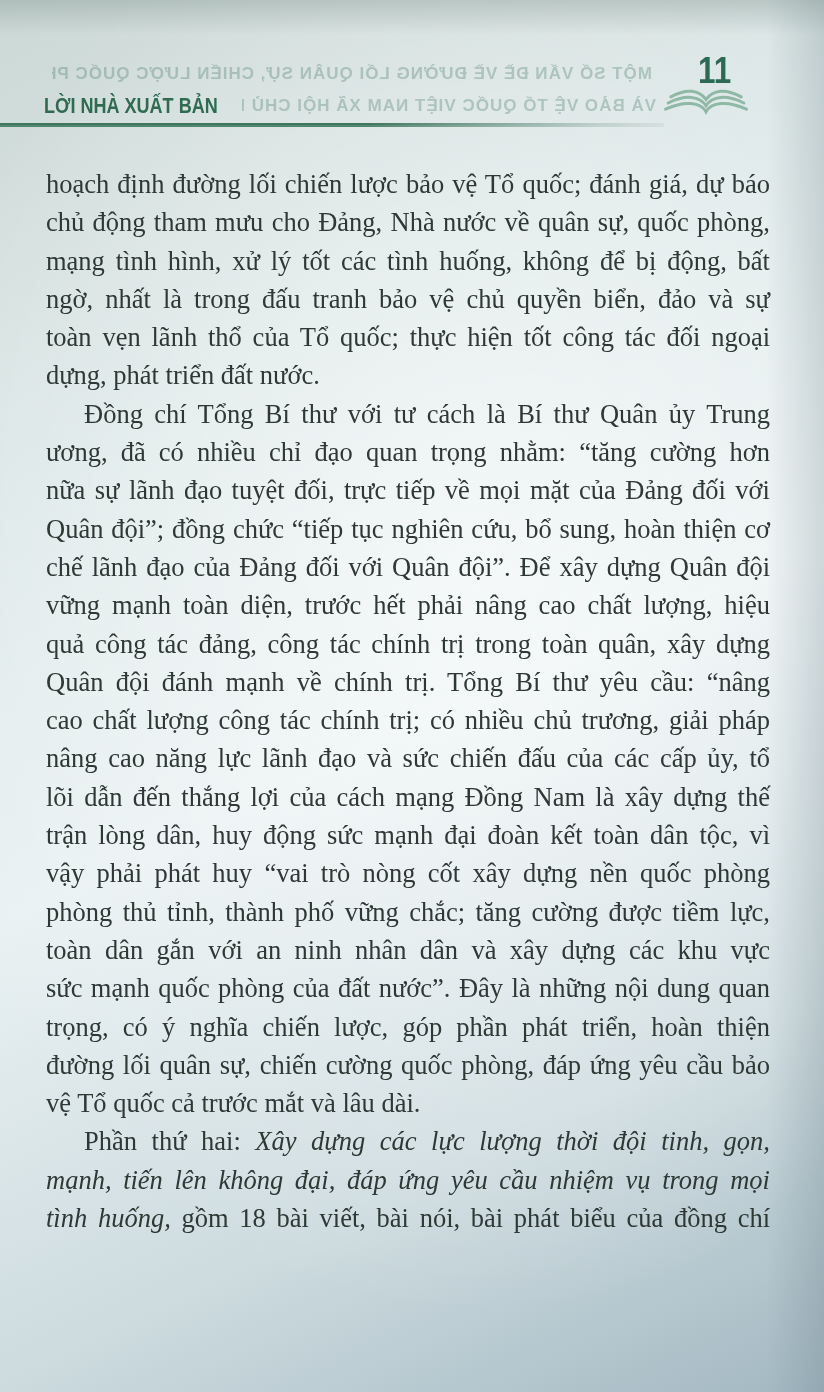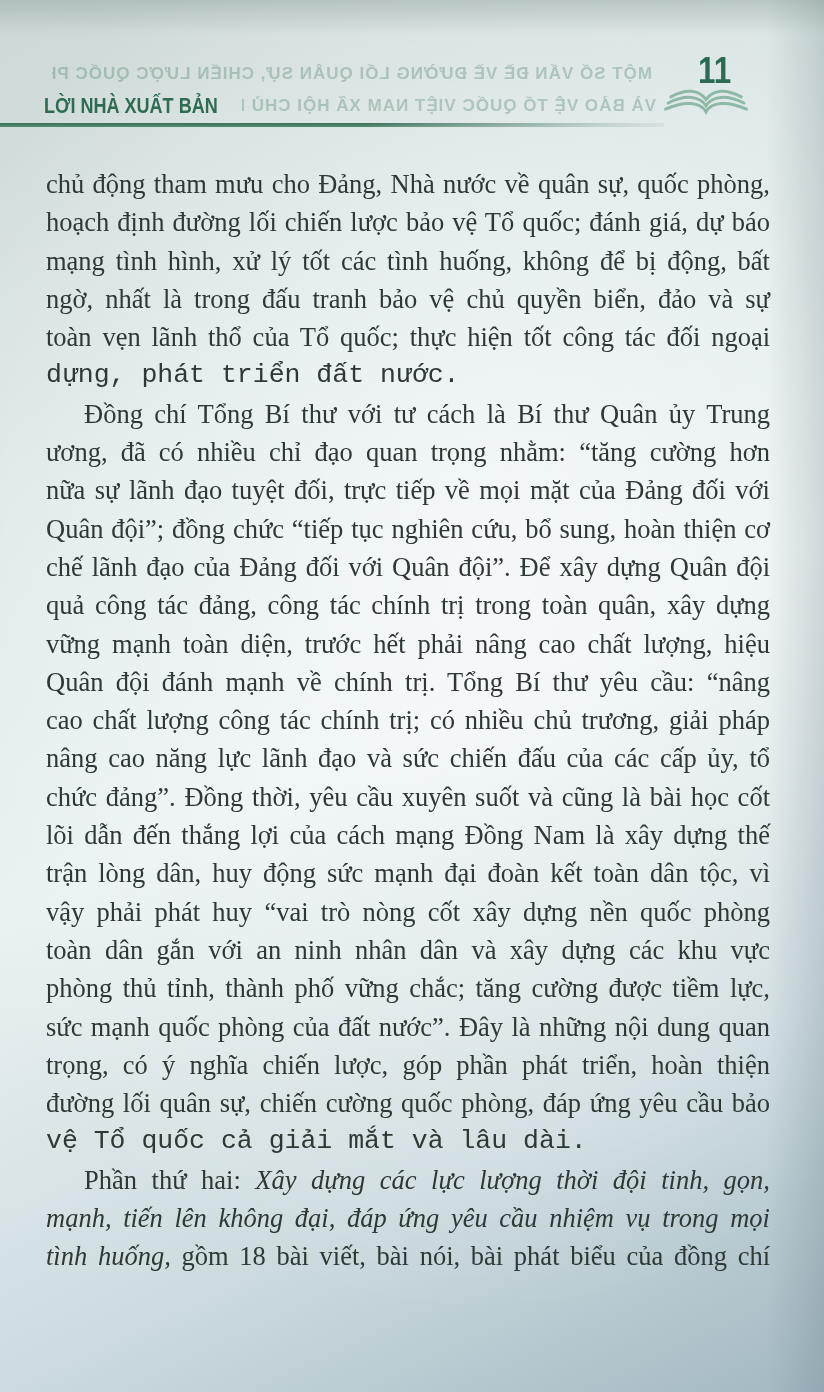--- a/index.html
+++ b/index.html
@@ -69,21 +69,21 @@
     position:absolute;
     top:165px;left:46px;right:54px;
     font-size:26.5px;
     line-height:38.3px;
     color:#2e3834;
   }
   .line{
     text-align:justify;
     text-align-last:justify;
   }
-  .line.end{text-align-last:left;font-family:Liberation Mono, monospace;}
+  .line.end{text-align-last:left;}
   .line.indent{text-indent:38px;}
   .line .i{font-style:italic;}
 </style>
 </head>
 <body>
 
 <div class="page">
 
   <div class="bleed bleed1">MỘT SỐ VẤN ĐỀ VỀ ĐƯỜNG LỐI QUÂN SỰ, CHIẾN LƯỢC QUỐC PHÒNG</div>
   <div class="bleed bleed2">VÀ BẢO VỆ TỔ QUỐC VIỆT NAM XÃ HỘI CHỦ NGHĨA</div>
@@ -98,44 +98,43 @@
     <svg width="88" height="34" viewBox="0 0 100 38" xmlns="http://www.w3.org/2000/svg">
       <g fill="none" stroke="#8fb8a6" stroke-width="3.4" stroke-linecap="round">
         <path d="M10,12 C28,2 42,4 50,15 C58,4 72,2 90,12"></path>
         <path d="M7,19 C27,9 43,11 50,22 C57,11 73,9 93,19"></path>
         <path d="M4,26 C26,16 44,18 50,29 C56,18 74,16 96,26"></path>
       </g>
     </svg>
   </div>
 
   <main class="body-text" id="body-text">
+      <div class="line"><span class="r">hoạch định đường lối chiến lược bảo vệ Tổ quốc; đánh giá, dự báo</span></div>
       <div class="line"><span class="r">chủ động tham mưu cho Đảng, Nhà nước về quân sự, quốc phòng,</span></div>
-      <div class="line"><span class="r">hoạch định đường lối chiến lược bảo vệ Tổ quốc; đánh giá, dự báo</span></div>
       <div class="line"><span class="r">mạng tình hình, xử lý tốt các tình huống, không để bị động, bất</span></div>
       <div class="line"><span class="r">ngờ, nhất là trong đấu tranh bảo vệ chủ quyền biển, đảo và sự</span></div>
       <div class="line"><span class="r">toàn vẹn lãnh thổ của Tổ quốc; thực hiện tốt công tác đối ngoại</span></div>
       <div class="line end"><span class="r">dựng, phát triển đất nước.</span></div>
       <div class="line indent"><span class="r">Đồng chí Tổng Bí thư với tư cách là Bí thư Quân ủy Trung</span></div>
       <div class="line"><span class="r">ương, đã có nhiều chỉ đạo quan trọng nhằm: “tăng cường hơn</span></div>
       <div class="line"><span class="r">nữa sự lãnh đạo tuyệt đối, trực tiếp về mọi mặt của Đảng đối với</span></div>
       <div class="line"><span class="r">Quân đội”; đồng chức “tiếp tục nghiên cứu, bổ sung, hoàn thiện cơ</span></div>
       <div class="line"><span class="r">chế lãnh đạo của Đảng đối với Quân đội”. Để xây dựng Quân đội</span></div>
+      <div class="line"><span class="r">vững mạnh toàn diện, trước hết phải nâng cao chất lượng, hiệu</span></div>
       <div class="line"><span class="r">quả công tác đảng, công tác chính trị trong toàn quân, xây dựng</span></div>
-      <div class="line"><span class="r">vững mạnh toàn diện, trước hết phải nâng cao chất lượng, hiệu</span></div>
       <div class="line"><span class="r">Quân đội đánh mạnh về chính trị. Tổng Bí thư yêu cầu: “nâng</span></div>
       <div class="line"><span class="r">cao chất lượng công tác chính trị; có nhiều chủ trương, giải pháp</span></div>
       <div class="line"><span class="r">nâng cao năng lực lãnh đạo và sức chiến đấu của các cấp ủy, tổ</span></div>
-      <div class="line"><span class="r">chức đảng”. Đồng thời, yêu cầu xuyên suốt và cũng là bài học cốt</span></div>
       <div class="line"><span class="r">lõi dẫn đến thắng lợi của cách mạng Đồng Nam là xây dựng thế</span></div>
       <div class="line"><span class="r">trận lòng dân, huy động sức mạnh đại đoàn kết toàn dân tộc, vì</span></div>
       <div class="line"><span class="r">vậy phải phát huy “vai trò nòng cốt xây dựng nền quốc phòng</span></div>
+      <div class="line"><span class="r">phòng thủ tỉnh, thành phố vững chắc; tăng cường được tiềm lực,</span></div>
       <div class="line"><span class="r">toàn dân gắn với an ninh nhân dân và xây dựng các khu vực</span></div>
-      <div class="line"><span class="r">phòng thủ tỉnh, thành phố vững chắc; tăng cường được tiềm lực,</span></div>
       <div class="line"><span class="r">sức mạnh quốc phòng của đất nước”. Đây là những nội dung quan</span></div>
       <div class="line"><span class="r">trọng, có ý nghĩa chiến lược, góp phần phát triển, hoàn thiện</span></div>
       <div class="line"><span class="r">đường lối quân sự, chiến cường quốc phòng, đáp ứng yêu cầu bảo</span></div>
-      <div class="line end"><span class="r">vệ Tổ quốc cả giải mắt và lâu dài.</span></div>
+      <div class="line end"><span class="r">vệ Tổ quốc cả trước mắt và lâu dài.</span></div>
       <div class="line indent"><span class="r">Phần thứ hai: </span><span class="i">Xây dựng các lực lượng thời đội tinh, gọn,</span></div>
       <div class="line"><span class="i">mạnh, tiến lên không đại, đáp ứng yêu cầu nhiệm vụ trong mọi</span></div>
       <div class="line"><span class="i">tình huống, </span><span class="r">gồm 18 bài viết, bài nói, bài phát biểu của đồng chí</span></div>
     </main>
 
 </div>
 
 </body></html>

